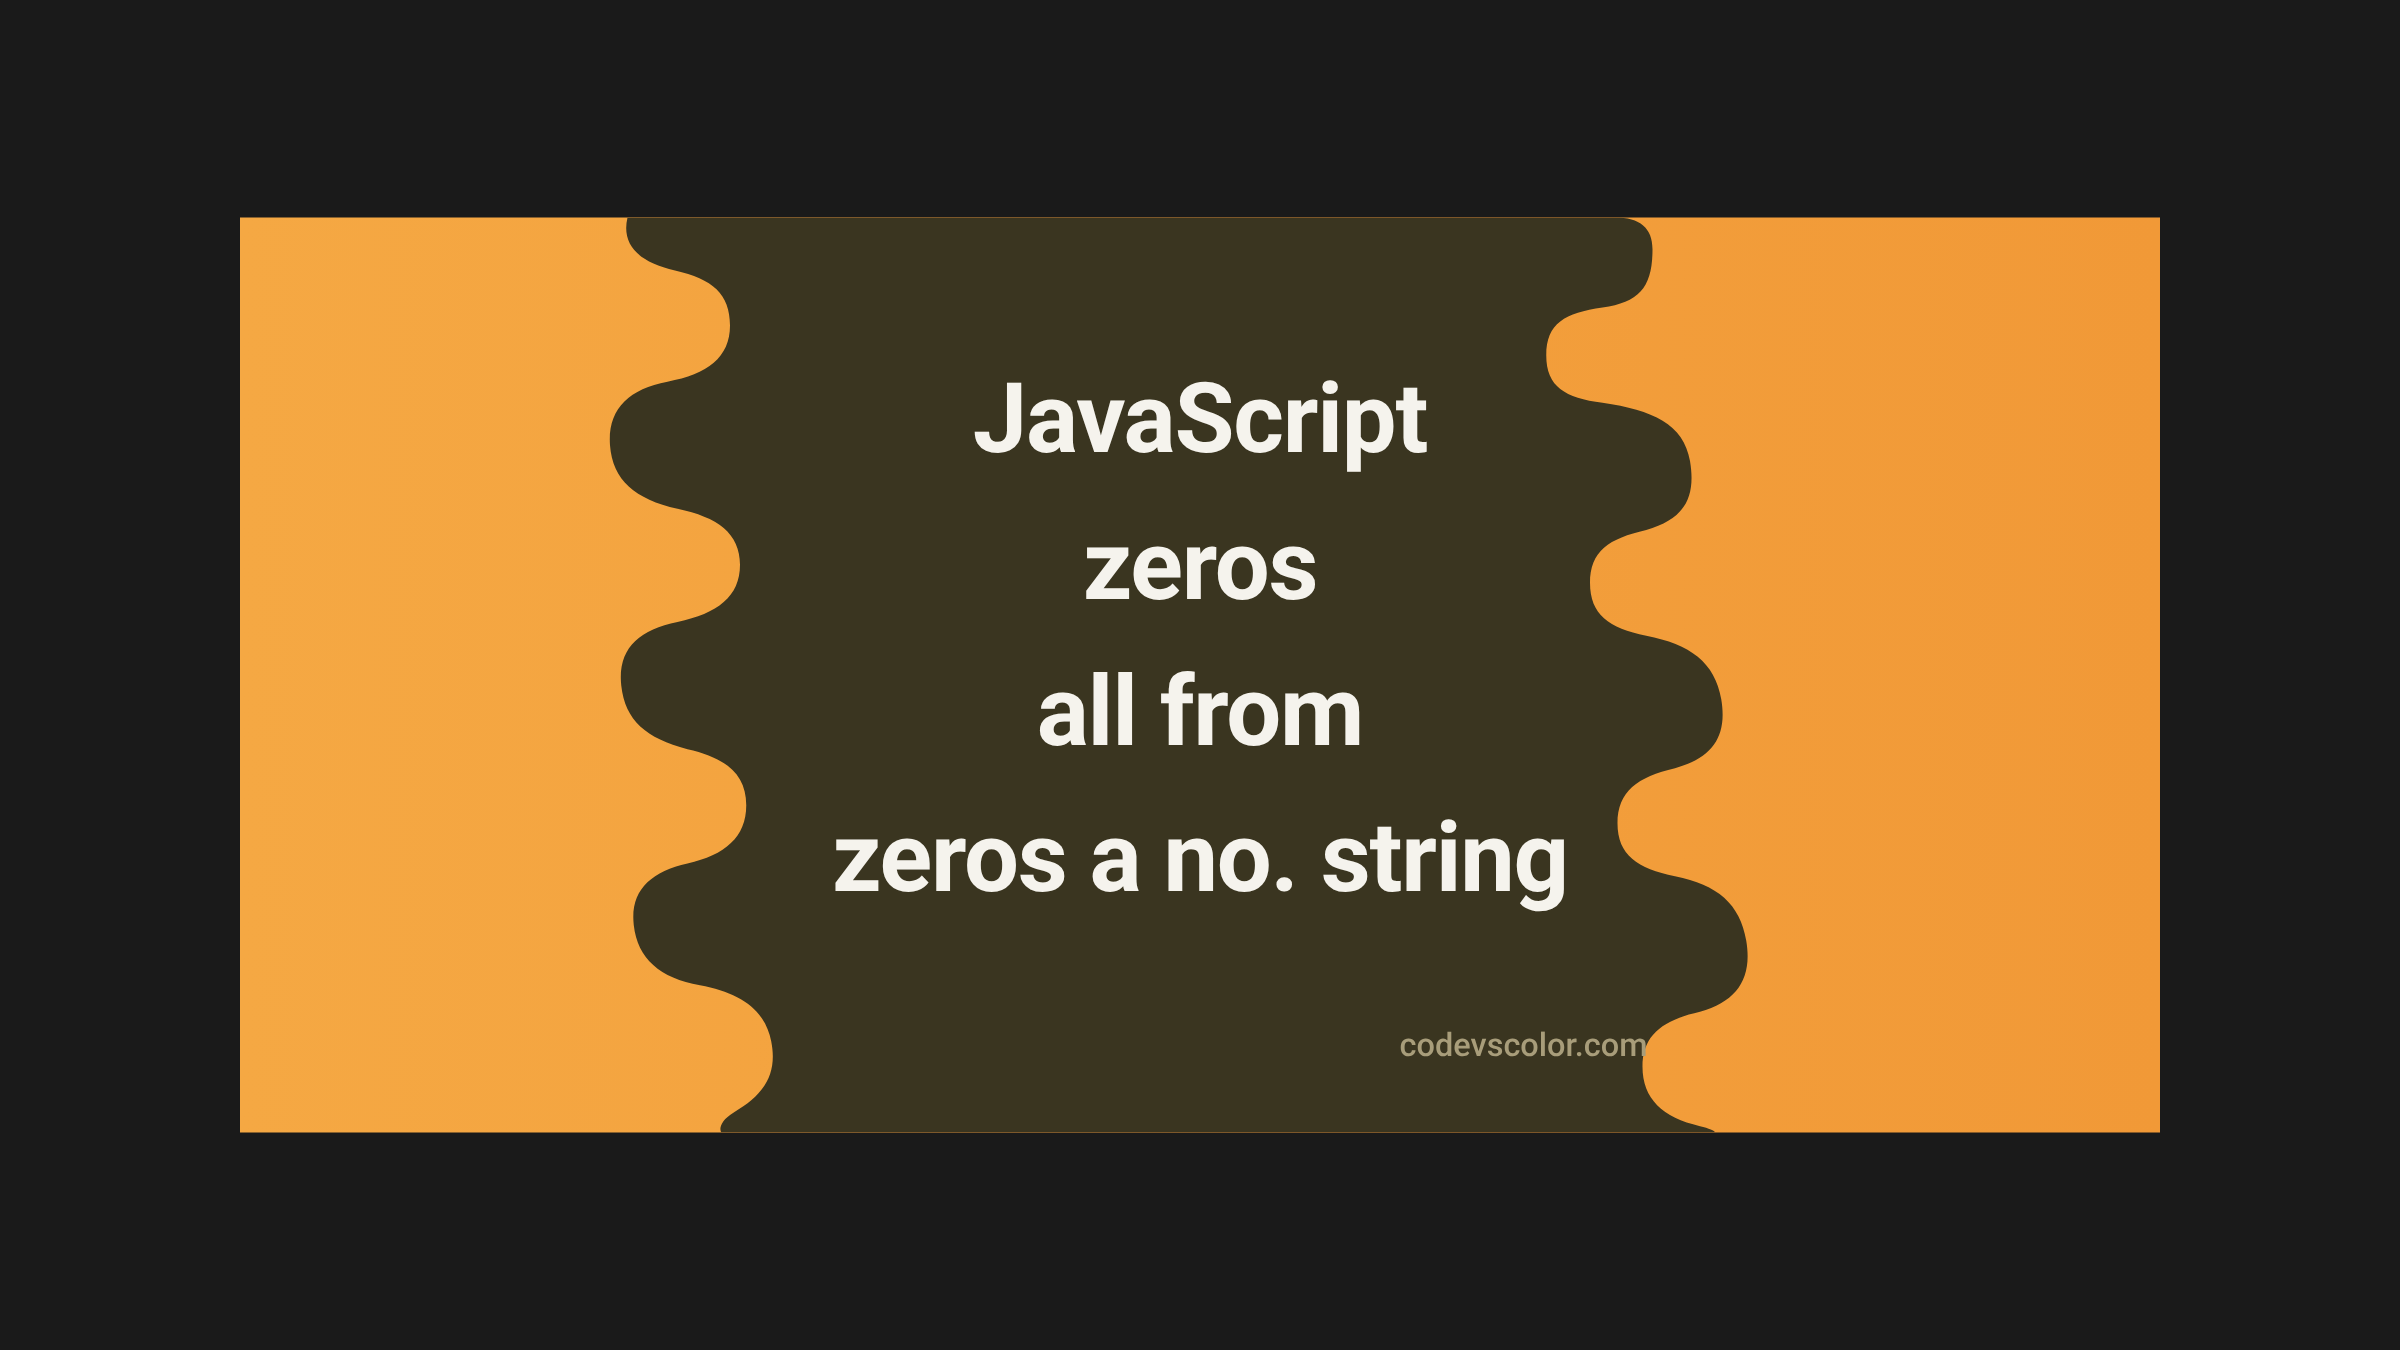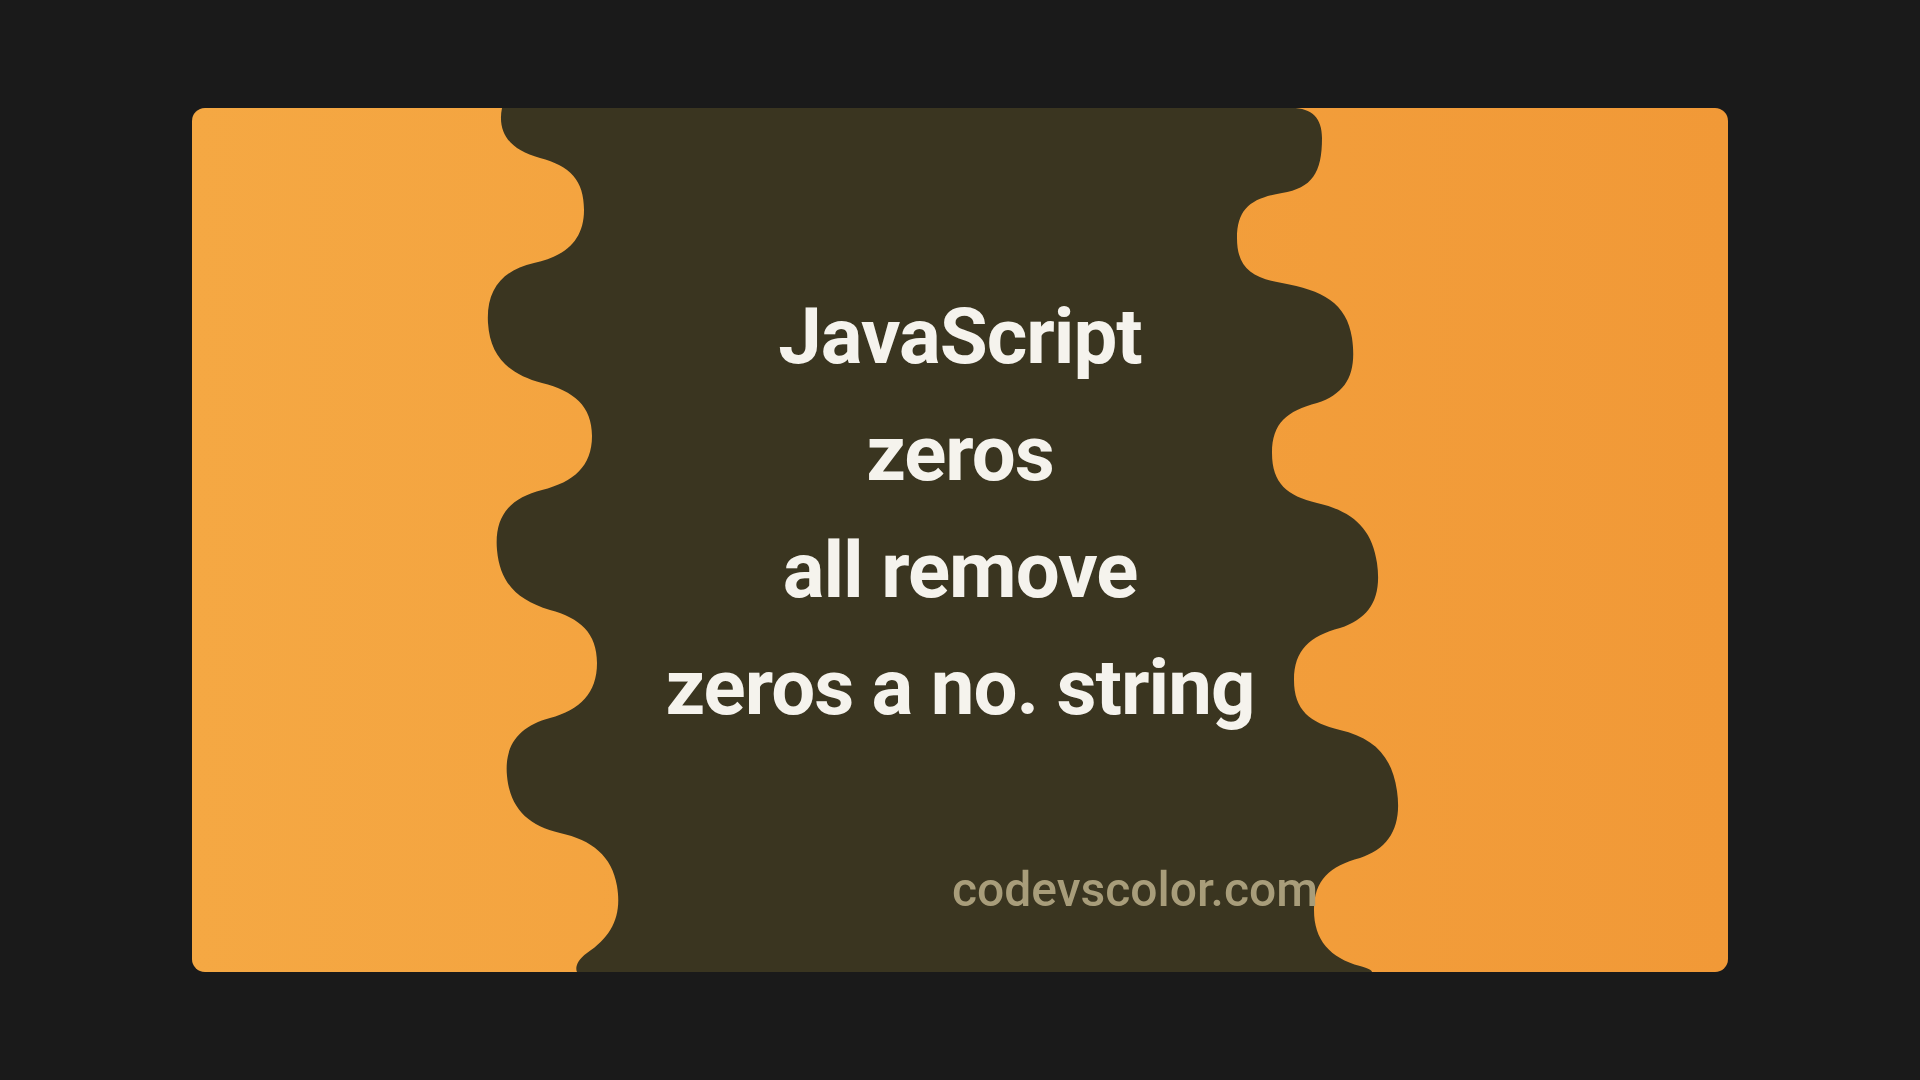--- a/index.html
+++ b/index.html
@@ -11,25 +11,24 @@
       width: 1920px;
       height: 1080px;
       background: #1a1a1a;
       display: flex;
       align-items: center;
       justify-content: center;
       font-family: -apple-system, BlinkMacSystemFont, 'Segoe UI', Roboto, sans-serif;
     }
     .outer-container {
       width: 1536px;
-      height: 864px;
+      height: 732px;
       background: linear-gradient(90deg, #f5a843 0%, #f19937 100%);
       position: relative;
       overflow: hidden;
-      border-radius: 13px;
     }
     .blob-shape {
       position: absolute;
       top: 0;
       left: 0;
       width: 100%;
       height: 100%;
     }
     .content {
       position: absolute;
@@ -44,21 +43,21 @@
       font-size: 78px;
       font-weight: 700;
       line-height: 1.5;
       letter-spacing: -1px;
     }
     .footer-text {
       position: absolute;
       bottom: 54px;
       right: 410px;
       color: #a89d7a;
-      font-size: 48px;
+      font-size: 26px;
       font-weight: 500;
     }
   </style>
 </head>
 <body>
 
 <div class="outer-container">
   <svg class="blob-shape" viewBox="0 0 1536 864" preserveAspectRatio="none">
     <path fill="#3a3520" d="
       M 420 0
@@ -97,18 +96,18 @@
       C 374 148 392 132 392 102
       C 392 72 378 58 348 50
       C 318 42 305 25 310 0
       Z
     "></path>
   </svg>
 
   <div class="content">
     <div class="title-text">JavaScript</div>
     <div class="title-text">zeros</div>
-    <div class="title-text">all remove</div>
+    <div class="title-text">all from</div>
     <div class="title-text">zeros a no. string</div>
   </div>
 
   <div class="footer-text">codevscolor.com</div>
 </div>
 
 </body></html>

